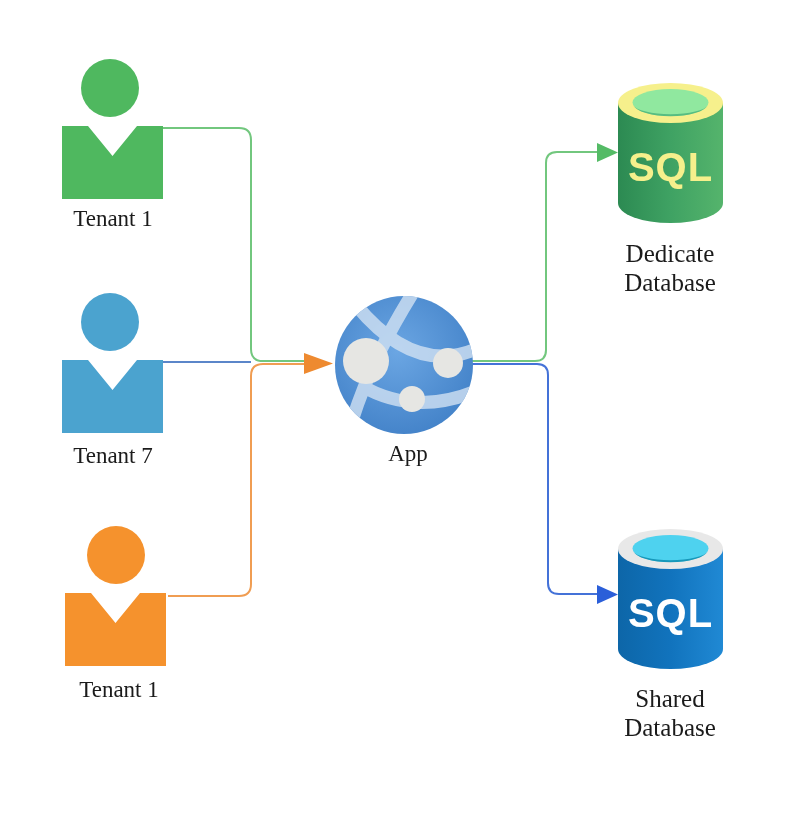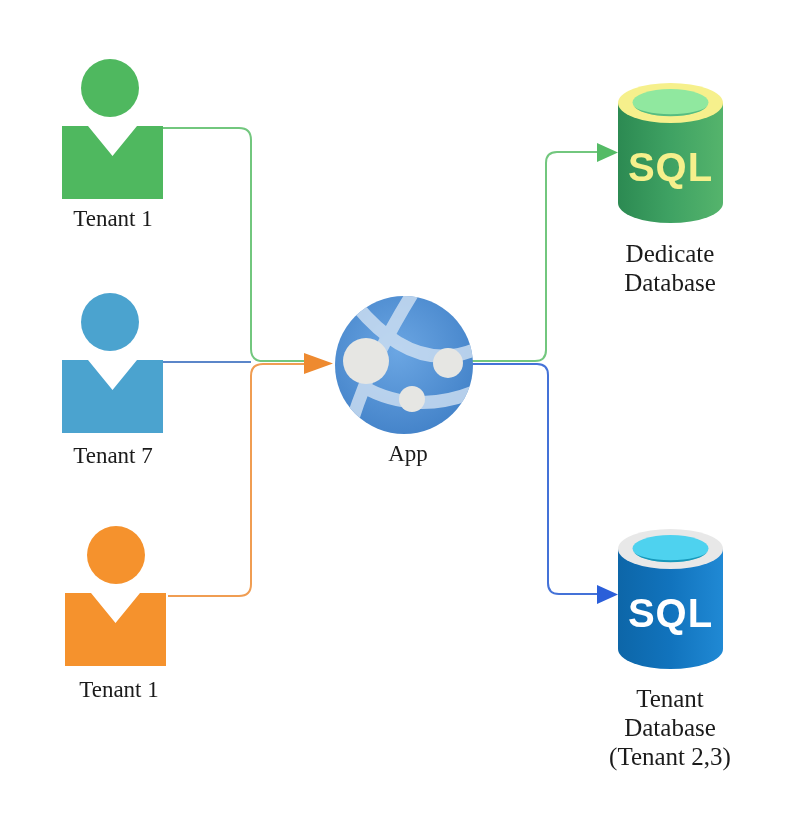--- a/index.html
+++ b/index.html
@@ -107,18 +107,17 @@
         <stop offset="100%" stop-color="#2089d4"></stop>
       </linearGradient>
     </defs>
     <path d="M0,22 V122 A52.5,20 0 0 0 105,122 V22 Z" fill="url(#blueBody)"></path>
     <ellipse cx="52.5" cy="22" rx="52.5" ry="20" fill="#e8e8e8"></ellipse>
     <ellipse cx="52.5" cy="21.5" rx="38" ry="13.5" fill="#4ed2ef"></ellipse>
     <path d="M15,24 A38,11 0 0 0 90,24 A38,13.5 0 0 1 15,24 Z" fill="#1798ba"></path>
     <text class="sql" x="52.5" y="100" text-anchor="middle" fill="#ffffff">SQL</text>
   </svg>
   <div class="node-label db-label" style="left:585px;top:684px">
-    <div>Tenant</div>
+    <div>Shared</div>
     <div>Database</div>
-    <div>(Tenant 2,3)</div>
   </div>
 
 </div>
 
 </body></html>

